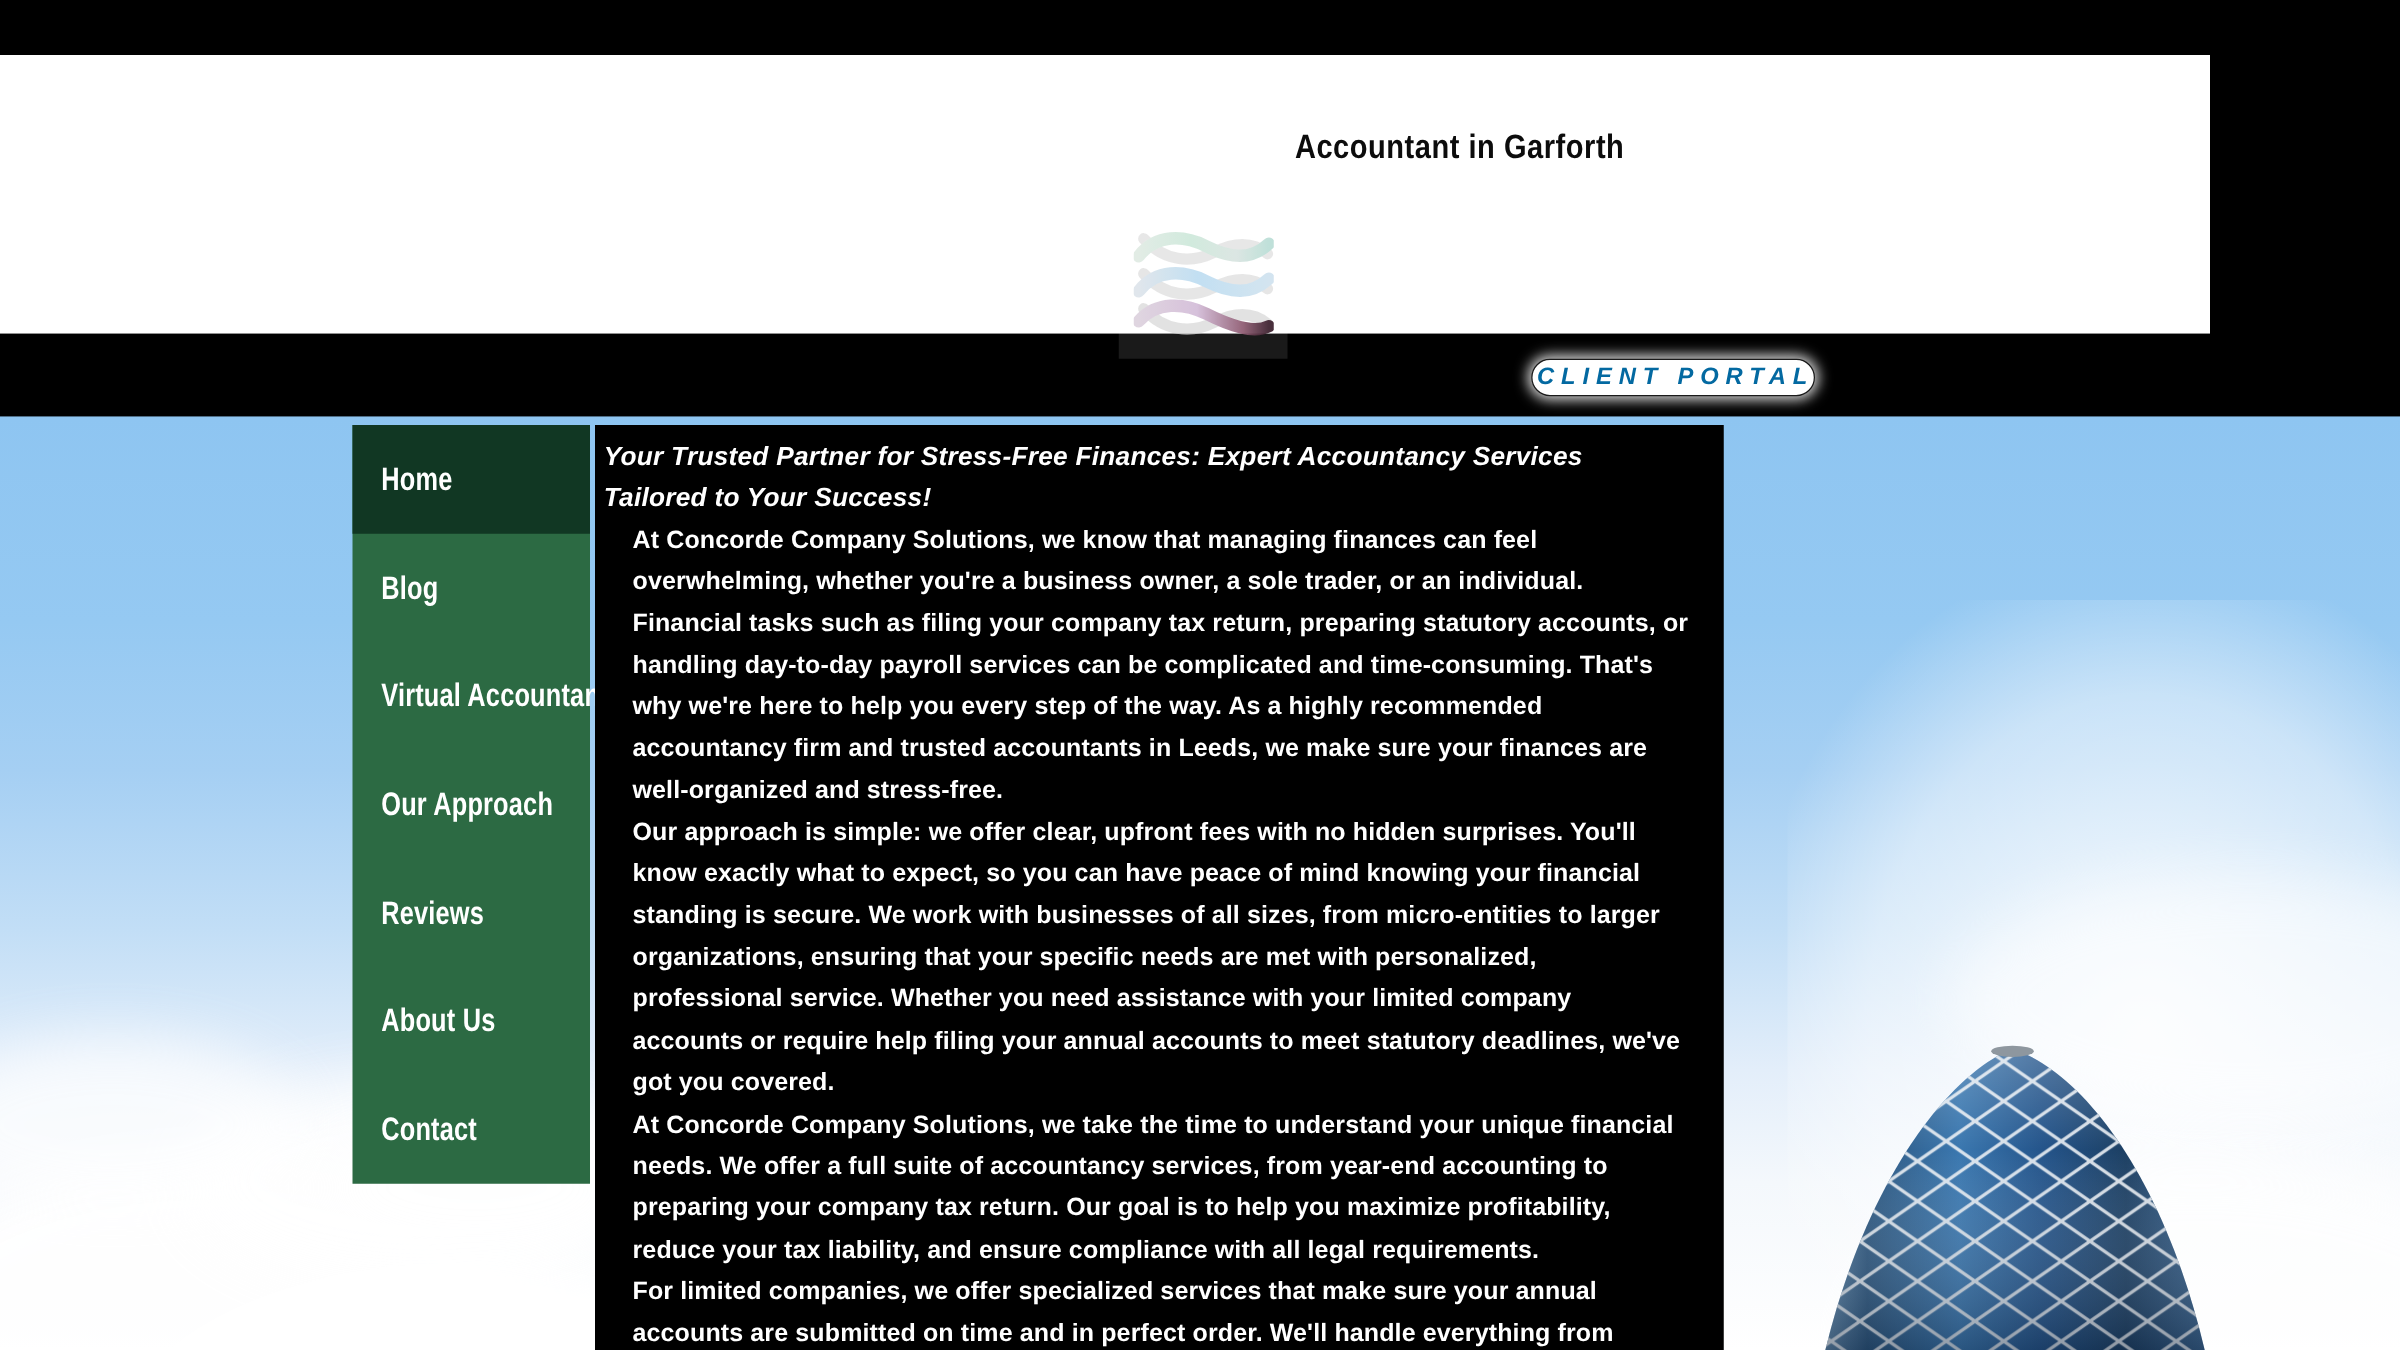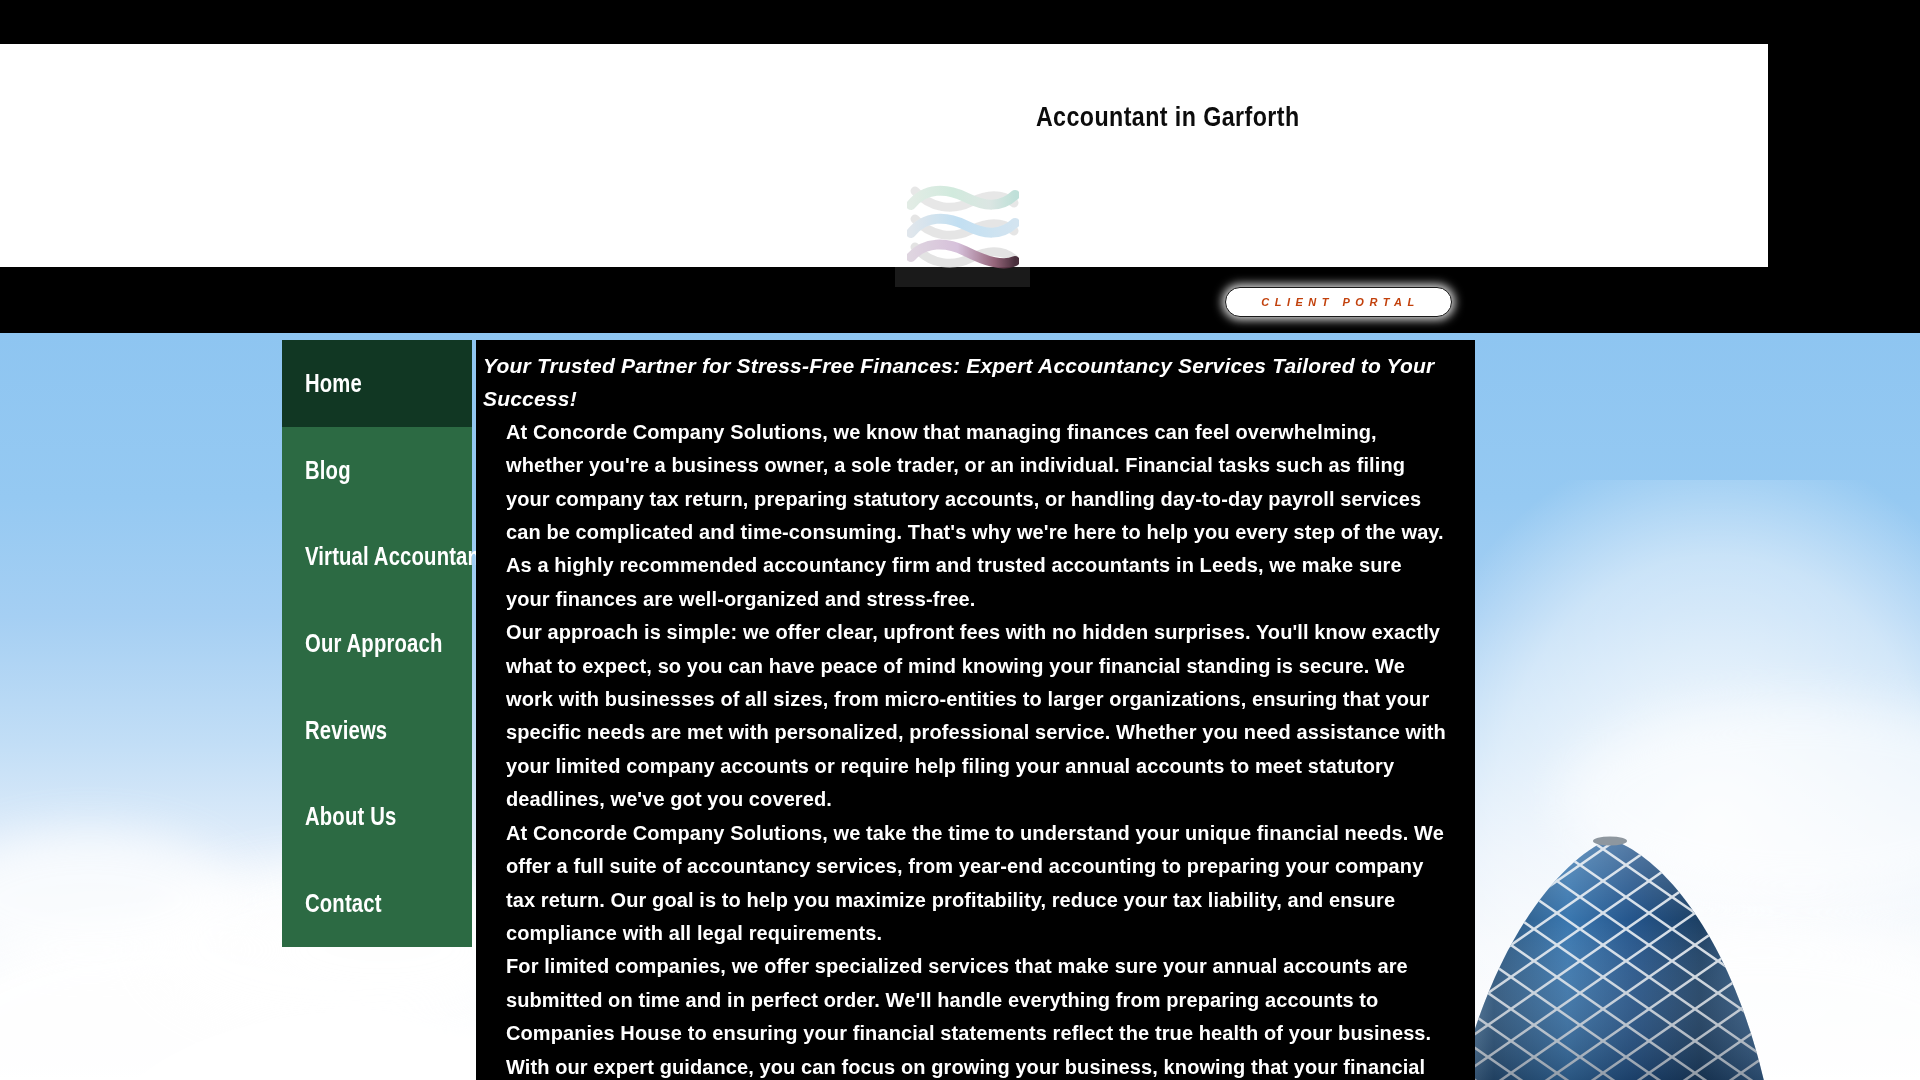--- a/index.html
+++ b/index.html
@@ -27,22 +27,22 @@
 
   
   .portal-btn {
     position:absolute; top:287px; right:468px; width:227px; height:30px; z-index:7;
     background:#fff; border:1px solid #1a1a1a; border-radius:15px;
     display:flex; align-items:center; justify-content:center;
     box-shadow:0 0 10px 3px rgba(255,255,255,0.85);
     cursor:pointer;
   }
   .portal-btn span {
-    font-size:11px; font-weight:700; font-style:italic; letter-spacing:5.5px;
-    color:#c2410c; white-space:nowrap; padding-left:4px;text-align:center;
+    font-size:19px; font-weight:700; font-style:italic; letter-spacing:5.5px;
+    color:#0369a1; white-space:nowrap; padding-left:4px;text-align:center;
   }
 
   
   .scene { position:absolute; left:0; top:333px; width:1920px; height:747px; z-index:1;
     background:linear-gradient(180deg,#8ec5f1 0%, #95c9f2 22%, #a5cff3 38%, #c2def6 55%, #e3eefa 70%, #f4f8fc 82%, #ffffff 100%);
   }
   .haze {
     position:absolute; left:1430px; top:480px; width:520px; height:620px; z-index:1;
     background:radial-gradient(ellipse at 55% 55%, rgba(255,255,255,0.85) 0%, rgba(255,255,255,0.45) 55%, rgba(255,255,255,0) 80%);
   }
@@ -61,21 +61,21 @@
   .sidebar { position:absolute; left:282px; top:340px; width:190px; height:607px;
     background:#2c6a43; z-index:3; display:flex; flex-direction:column; }
   .nav-item { flex:1; display:flex; align-items:center; padding-left:23px; cursor:pointer; }
   .nav-item.active { background:#113723; }
   .nav-item span {
     color:#fff; font-size:26px; font-weight:700; white-space:nowrap;
     transform:scaleX(0.78); transform-origin:left center; letter-spacing:0.2px;
   }
 
   
-  .panel { position:absolute; left:476px; top:340px; width:999px; height:740px;
+  .panel { position:absolute; left:476px; top:340px; width:903px; height:740px;
     background:#000; z-index:3; padding:9px 28px 0 7px; color:#fff; overflow:hidden; }
   .panel .lead, .panel .subhead {
     font-size:21px; font-weight:700; font-style:italic; line-height:33.4px; letter-spacing:0.2px;
   }
   .panel p { font-size:20px; font-weight:700; line-height:33.4px; letter-spacing:0.1px;margin-left:23px; }
   .panel .subhead { margin-top:33px; }
 </style>
 </head>
 <body>
 

